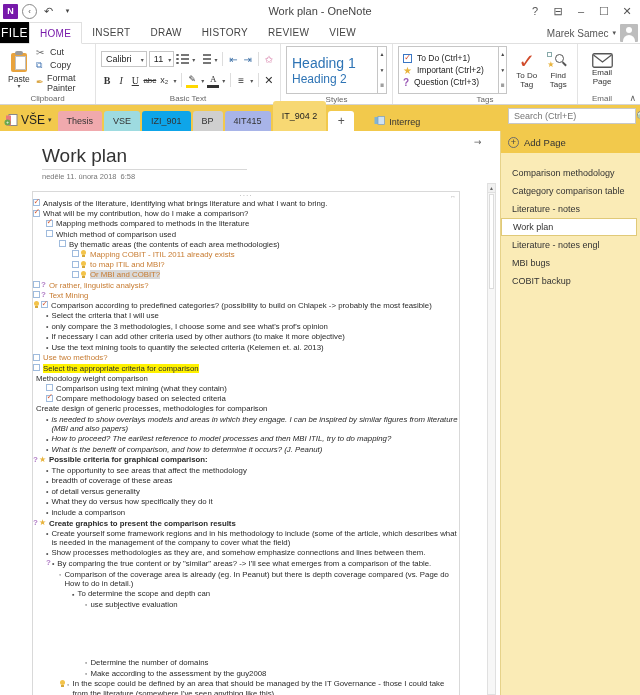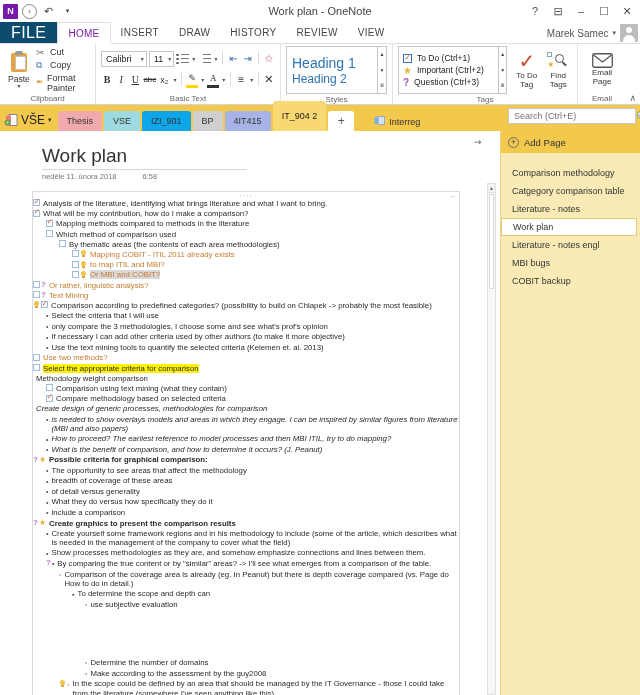--- a/index.html
+++ b/index.html
@@ -32,22 +32,22 @@
   }
   .win-ctrls { position:absolute; right:2px; top:0; height:22px; display:flex; align-items:center; gap:9px; padding-right:4px;}
   .win-ctrls span { font-size:11px; color:#555; width:14px; text-align:center; }
 
   
   .ribbon-tabs {
     height:22px; background:#ffffff; display:flex; align-items:stretch; position:relative;
     border-bottom:1px solid #e0e0e0;
   }
   .file-tab {
-    background:#0c4a6e; color:#fff; font-size:16px; letter-spacing:.4px;
-    padding:0 11px; display:flex; align-items:center; font-weight:normal;
+    background:#000000; color:#fff; font-size:12px; letter-spacing:.4px;
+    padding:0 1px; display:flex; align-items:center; font-weight:normal;
   }
   .rtab {
     font-size:10px; color:#444; padding:0 10px; display:flex; align-items:center;
     letter-spacing:.3px;
   }
   .rtab.active { color:#7719aa; background:#fff; border:1px solid #e0e0e0; border-bottom:1px solid #fff;
      position:relative; top:0; margin-bottom:-1px; }
   .user-area {
     position:absolute; right:2px; top:0; height:22px; display:flex; align-items:center; gap:4px;
     font-size:10px; color:#555;
@@ -76,21 +76,21 @@
   .paste-btn .lbl { font-size:8.5px; color:#333; margin-top:1px; }
   .paste-btn .car { font-size:6px; color:#555; line-height:5px;}
   .clip-items { display:flex; flex-direction:column; justify-content:center; gap:2px; margin-left:3px;}
   .clip-item { display:flex; align-items:center; gap:3px; font-size:9px; color:#333; }
   .ci { width:11px; height:11px; display:inline-block; position:relative; }
   .ic-scissors { font-size:10px; color:#6b6b6b; line-height:11px;}
   .ic-copy { font-size:9px; color:#4a7ab5; line-height:11px;}
   .ic-brush { font-size:9px; color:#d9a441; line-height:11px;}
 
   
-  .bt-row { display:flex; gap:2px; height:17px; }
+  .bt-row { display:flex; align-items:center; gap:2px; height:17px; }
   .bt-rows { display:flex; flex-direction:column; gap:4px; justify-content:center;}
   .combo { border:1px solid #c6c6c6; height:16px; display:flex; align-items:center; padding:0 2px 0 4px;
     font-size:9px; color:#222; background:#fff;}
   .combo .cv { flex:1; white-space:nowrap; }
   .combo .car { font-size:6px; color:#555; padding-left:3px; }
   .rbtn { width:17px; height:16px; display:flex; align-items:center; justify-content:center;
     font-size:10px; color:#333; }
   .rbtn.sm-car { width:7px; font-size:6px; color:#555;}
   .sep { width:1px; height:14px; background:#ddd; margin:0 2px;}
   .listico { width:13px; height:12px; position:relative; }
@@ -150,21 +150,21 @@
     background:transparent;
   }
   .srch-ico { color:#2a6ebb; font-size:10px; }
 
   
   .body { display:flex; height:calc(695px - 22px - 22px - 61px - 26px); }
   .canvas { flex:1; background:#fff; position:relative; overflow:hidden; }
   .page-header { padding:14px 0 0 42px; }
   .page-title { font-size:19px; color:#333; font-weight:normal; line-height:22px;}
   .title-rule { width:205px; height:1px; background:#d8d8d8; margin-top:2px;}
-  .page-meta { display:flex; gap:26px; font-size:7.5px; color:#777; margin-top:2px; }
+  .page-meta { display:flex; gap:4px; font-size:7.5px; color:#777; margin-top:2px; }
 
   .note-container {
     position:absolute; left:32px; top:60px; right:40px; bottom:0;
     border:1px solid #d9d9d9; border-bottom:0; background:#fff;
   }
   .note-handle { height:7px; display:flex; align-items:center; justify-content:center;
     border-bottom:0; }
   .note-handle .dots { font-size:7px; color:#b0b0b0; letter-spacing:1px; line-height:7px;}
   .note-handle .grip { position:absolute; right:3px; top:1px; font-size:6px; color:#999;}
   .note-body { padding:2px 6px 0 4px; }
@@ -606,21 +606,21 @@
                 <span class="cbx"></span>
               </span>
               <span class="txt">Comparison using text mining (what they contain)</span>
             </div>
             <div class="li" style="padding-left: 13px;">
               <span class="markers">
                 <span class="cbx checked"></span>
               </span>
               <span class="txt">Compare methodology based on selected criteria</span>
             </div>
-            <div class="li" style="padding-left: 0px; font-style: italic;">
+            <div class="li" style="padding-left: 0px;">
               <span class="markers"></span>
               <span class="txt">Create design of generic processes, methodologies for comparison</span>
             </div>
             <div class="li" style="padding-left: 13px;">
               <span class="markers">
                 <span class="bul dot"></span>
               </span>
               <span class="txt ital">is needed to show overlays models and areas in which they engage. I can be inspired by similar figures from literature (MBI and also papers)</span>
             </div>
             <div class="li" style="padding-left: 13px;">

